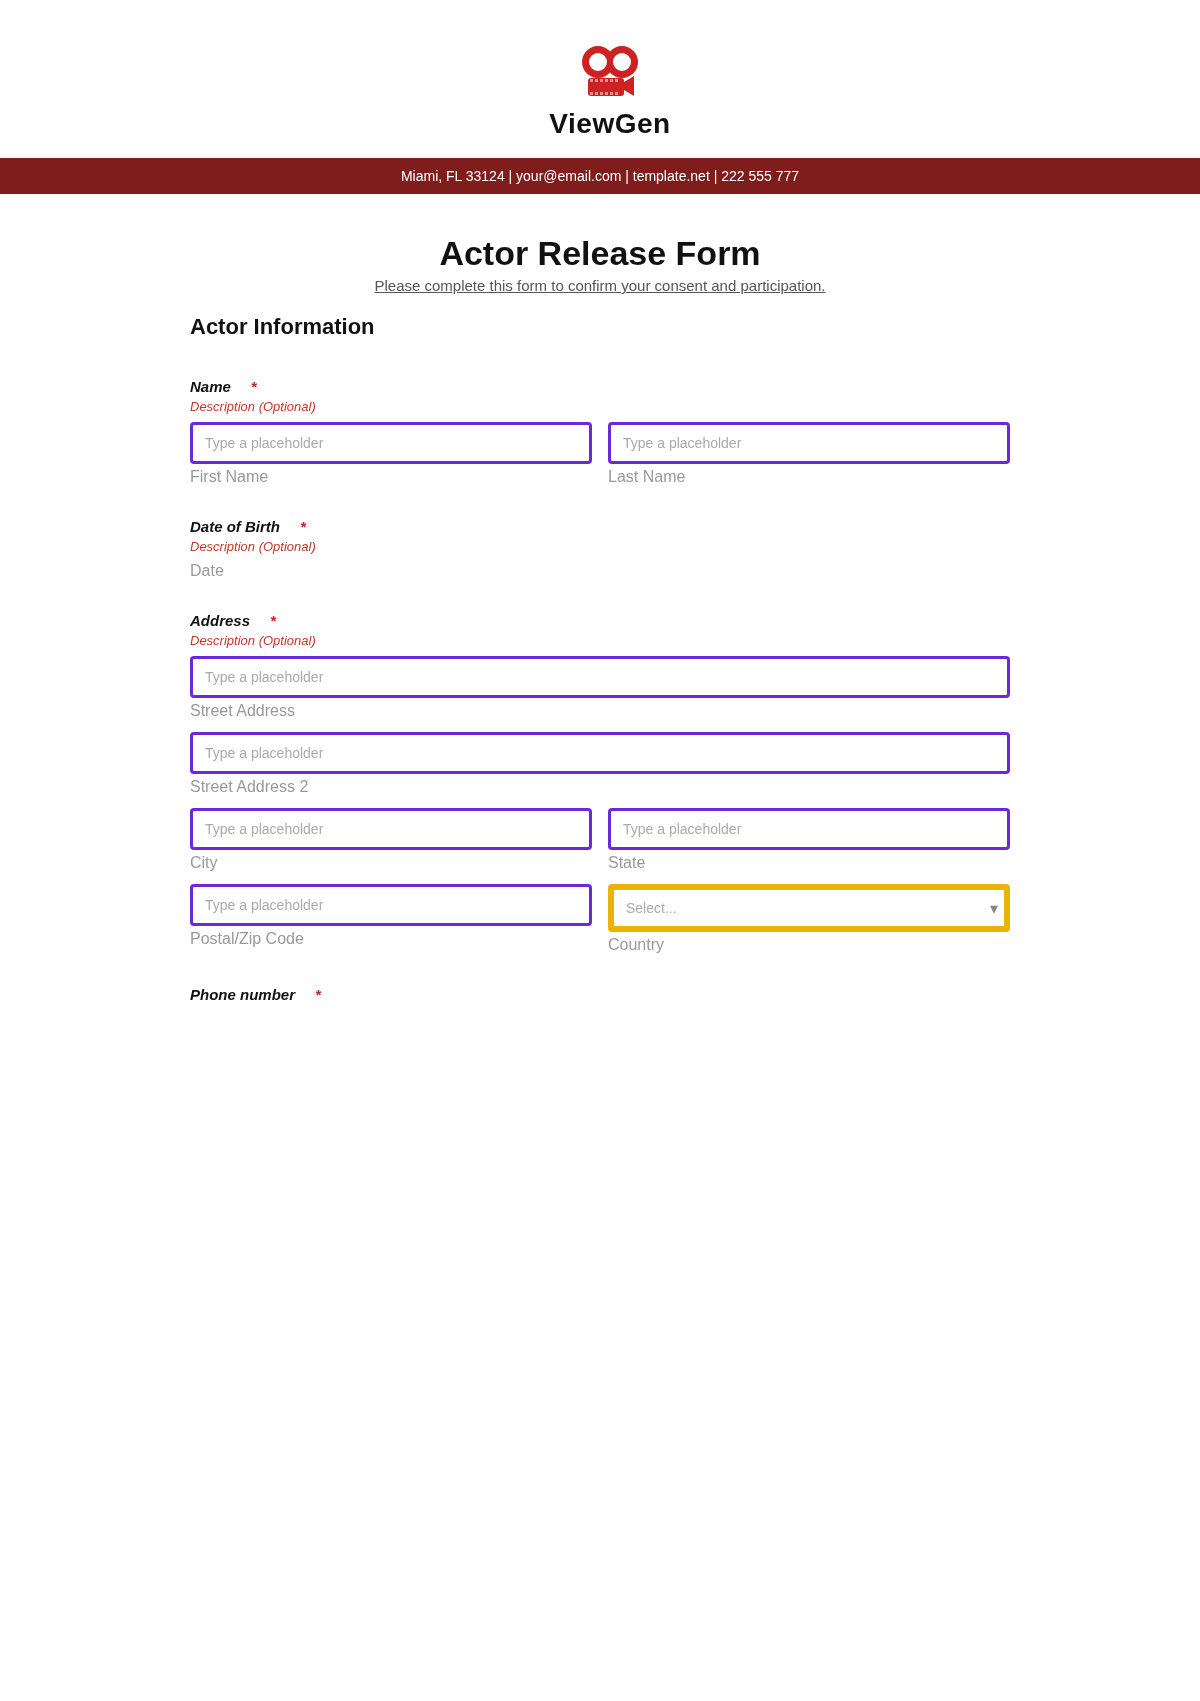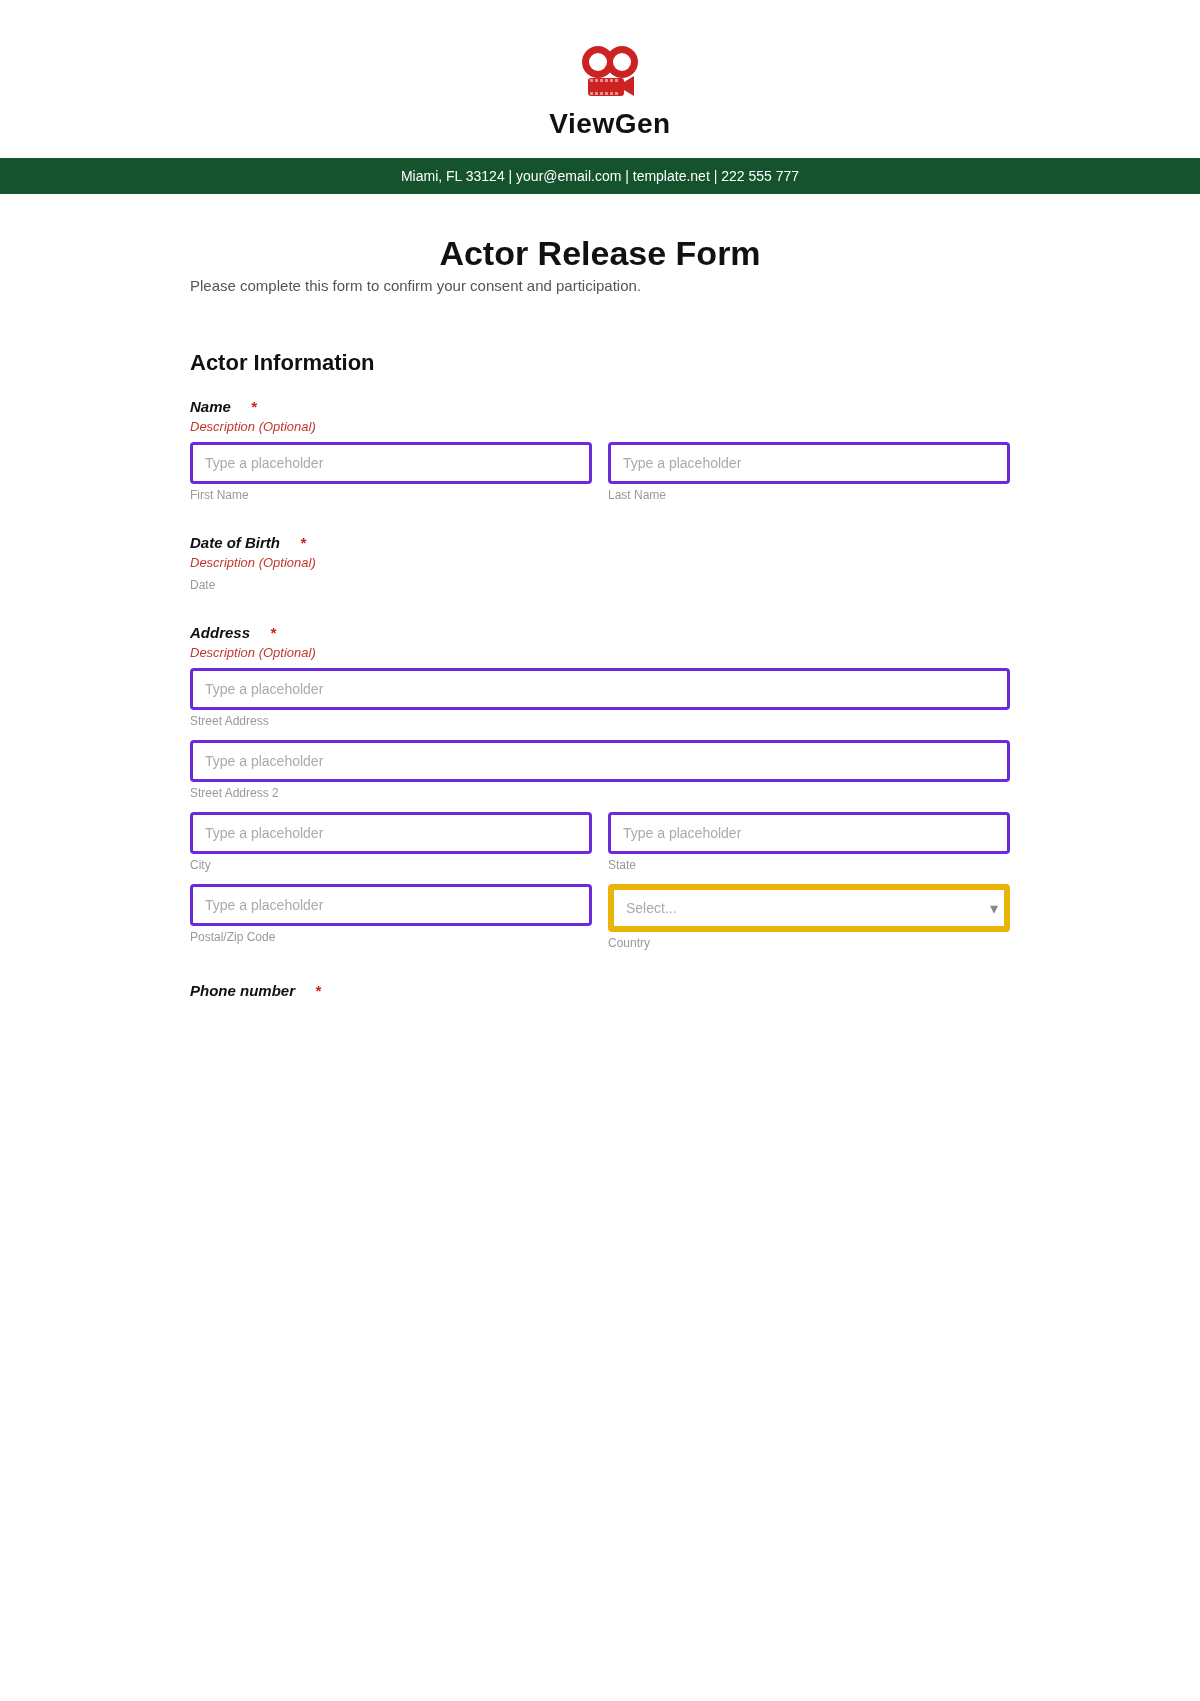--- a/index.html
+++ b/index.html
@@ -42,21 +42,21 @@
 
     .logo-title {
       font-size: 28px;
       font-weight: 900;
       color: #111111;
       letter-spacing: 0.5px;
     }
 
     .header-bar {
       width: 100%;
-      background: #14532d;
+      background: #7f1d1d;
       color: #ffffff;
       text-align: center;
       padding: 10px 0;
       font-size: 14px;
       margin-top: 10px;
     }
 
     
     .main-content {
       max-width: 860px;
@@ -66,31 +66,32 @@
 
     .form-title {
       text-align: center;
       font-size: 34px;
       font-weight: 900;
       color: #111111;
       margin-bottom: 4px;
     }
 
     .form-subtitle {
-      text-align: left;
+      text-align: center;
       font-size: 15px;
       color: #555555;
-      margin-bottom: 56px;
+      margin-bottom: 20px;
+      text-decoration: underline;
     }
 
     .section-title {
       font-size: 22px;
       font-weight: 900;
       color: #111111;
-      margin-bottom: 18px;
+      margin-bottom: 34px;
       padding-bottom: 4px;
     }
 
     .field-group {
       margin-bottom: 32px;
     }
 
     .field-label {
       font-size: 15px;
       font-weight: 700;
@@ -107,21 +108,21 @@
     }
 
     .field-description {
       font-size: 13px;
       color: #c0392b;
       font-style: italic;
       margin-bottom: 8px;
     }
 
     .field-sublabel {
-      font-size: 12px;
+      font-size: 16px;
       color: #999999;
       margin-top: 4px;
     }
 
     .input-row {
       display: flex;
       gap: 16px;
     }
 
     .input-col {

